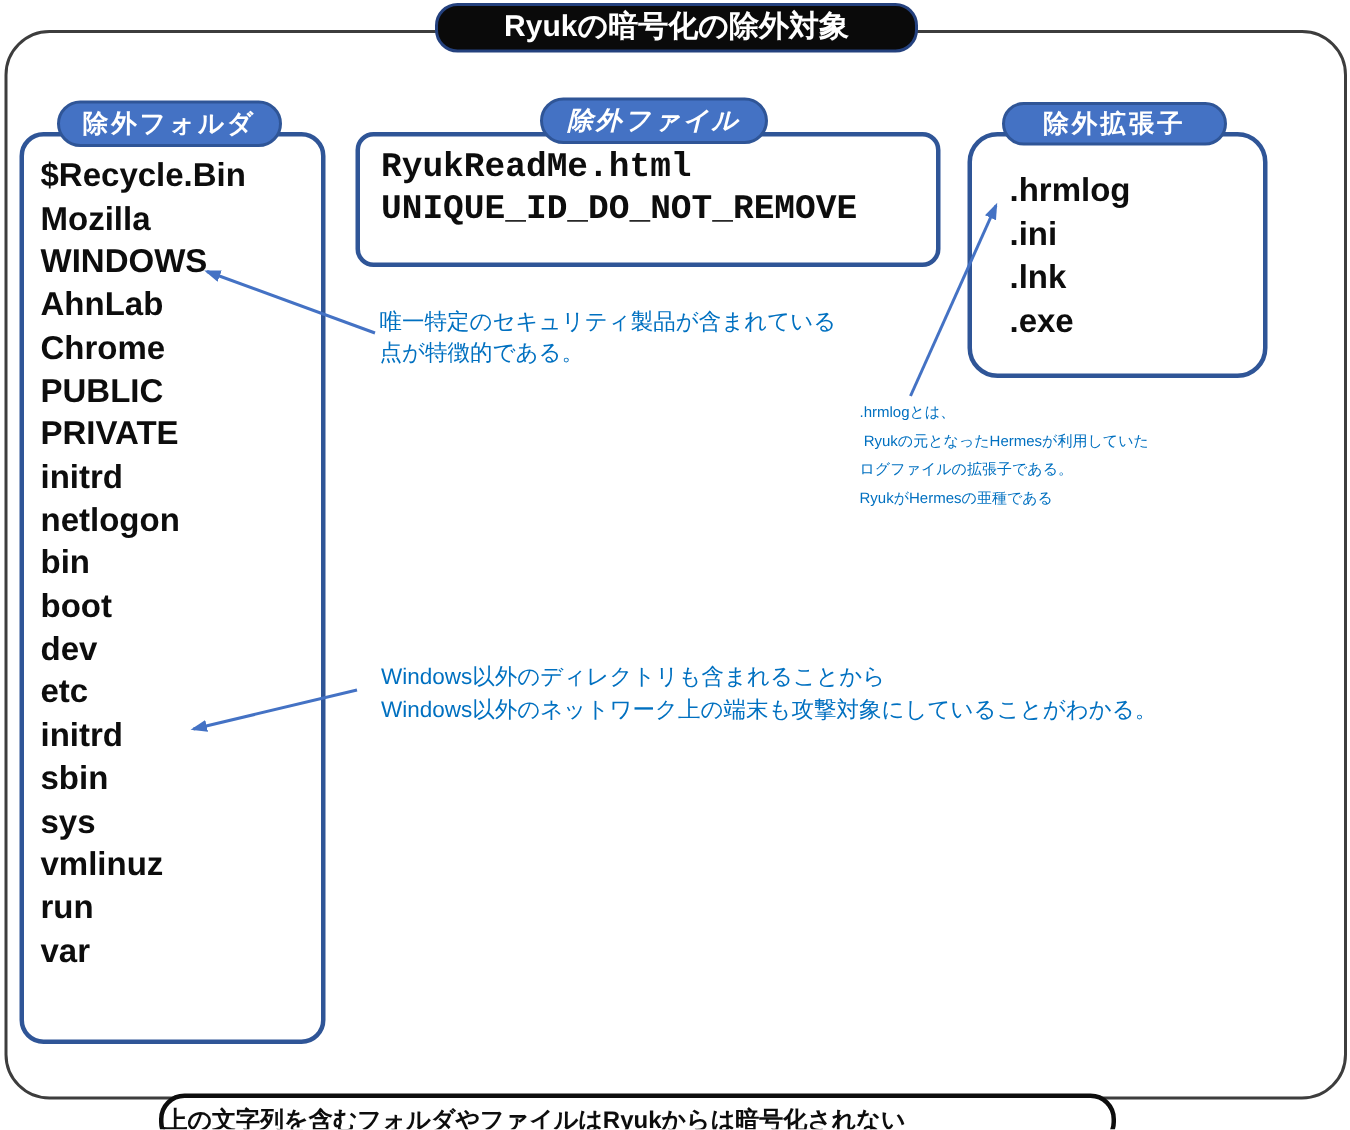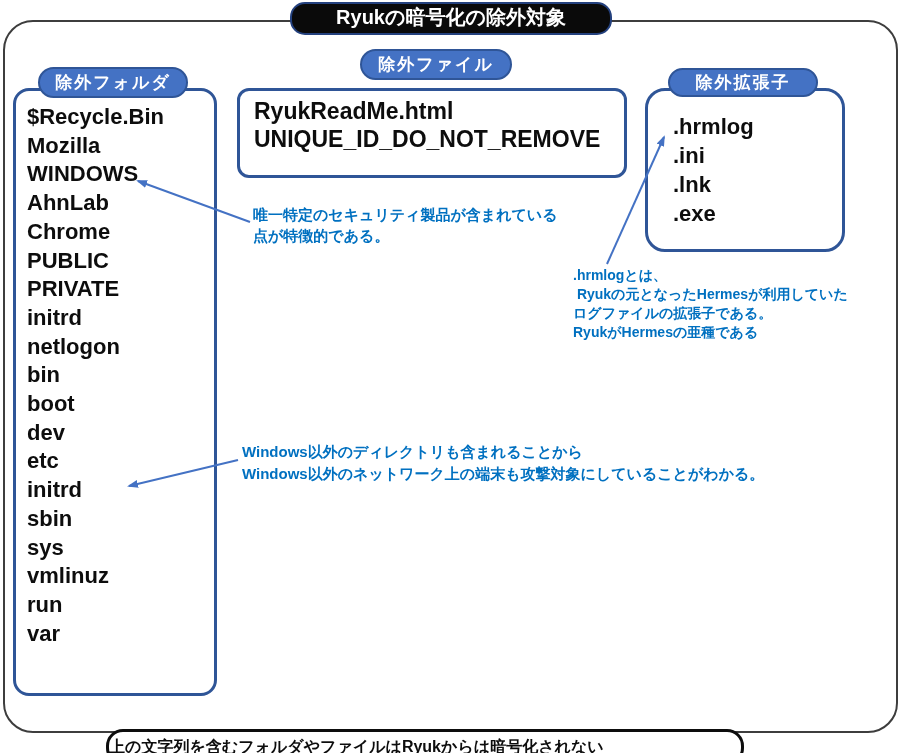--- a/index.html
+++ b/index.html
@@ -41,38 +41,38 @@
   .folders-box{left:13px;top:88px;width:198px;height:602px;border-radius:16px;}
   .files-box{left:237px;top:88px;width:384px;height:84px;border-radius:12px;}
   .ext-box{left:645px;top:88px;width:194px;height:158px;border-radius:20px;}
   
   .pill{
     position:absolute;z-index:3;background:var(--pill-blue);border:2px solid var(--box-border-blue);
     border-radius:16px;display:flex;align-items:center;justify-content:center;
     color:#ffffff;font-weight:bold;font-size:17px;letter-spacing:2px;white-space:nowrap;
   }
   .folders-pill{left:38px;top:67px;width:146px;height:27px;}
-  .files-pill{left:360px;top:49px;width:148px;height:27px;}
+  .files-pill{left:360px;top:65px;width:148px;height:27px;font-style:italic;}
   .ext-pill{left:668px;top:68px;width:146px;height:25px;}
   
   .folders-list{position:absolute;left:27px;top:103px;z-index:2;}
   .folder-item{font-weight:bold;font-size:22px;line-height:28.7px;white-space:nowrap;}
-  .files-list{position:absolute;left:254px;top:97px;z-index:2;}
+  .files-list{position:absolute;left:254px;top:97px;z-index:2;font-family:Liberation Mono, monospace;}
   .file-item{font-weight:bold;font-size:23px;line-height:28px;white-space:nowrap;}
   .ext-list{position:absolute;left:673px;top:112px;z-index:2;}
   .ext-item{font-weight:bold;font-size:22px;line-height:29px;white-space:nowrap;}
   
-  .note{position:absolute;z-index:3;color:var(--note-blue);font-weight:bold;}
+  .note{position:absolute;z-index:3;color:var(--note-blue);font-weight:normal;}
   .note .note-line{white-space:pre;}
   .note-ahnlab{left:253px;top:204px;font-size:15px;}
   .note-ahnlab .note-line{line-height:21px;}
-  .note-hrmlog{left:573px;top:266px;font-size:14px;}
+  .note-hrmlog{left:573px;top:266px;font-size:10px;}
   .note-hrmlog .note-line{line-height:19px;}
   .note-nonwindows{left:242px;top:441px;font-size:15px;}
-  .note-nonwindows .note-line{line-height:22px;}
+  .note-nonwindows .note-line{line-height:22px;margin-left:12px;}
   
   .arrows{position:absolute;left:0;top:0;width:900px;height:753px;z-index:4;pointer-events:none;}
   .arrows line{stroke:var(--arrow-blue);stroke-width:2;}
   .arrows .head{fill:var(--arrow-blue);}
 </style>
 </head>
 <body>
 
 <div class="canvas">
 

